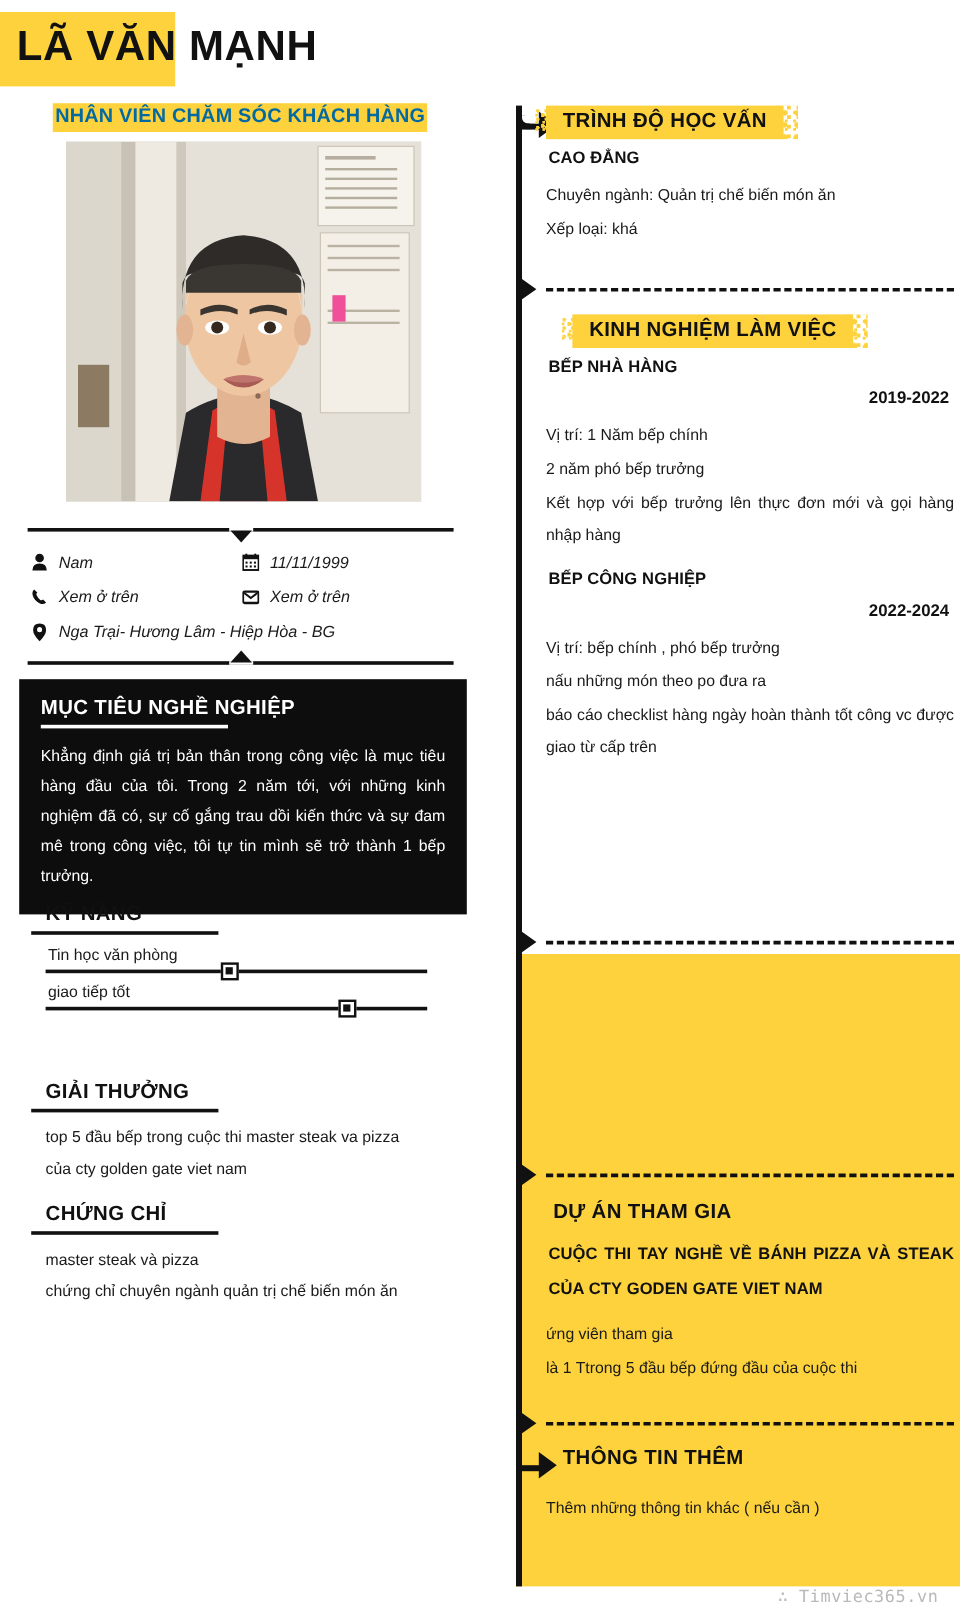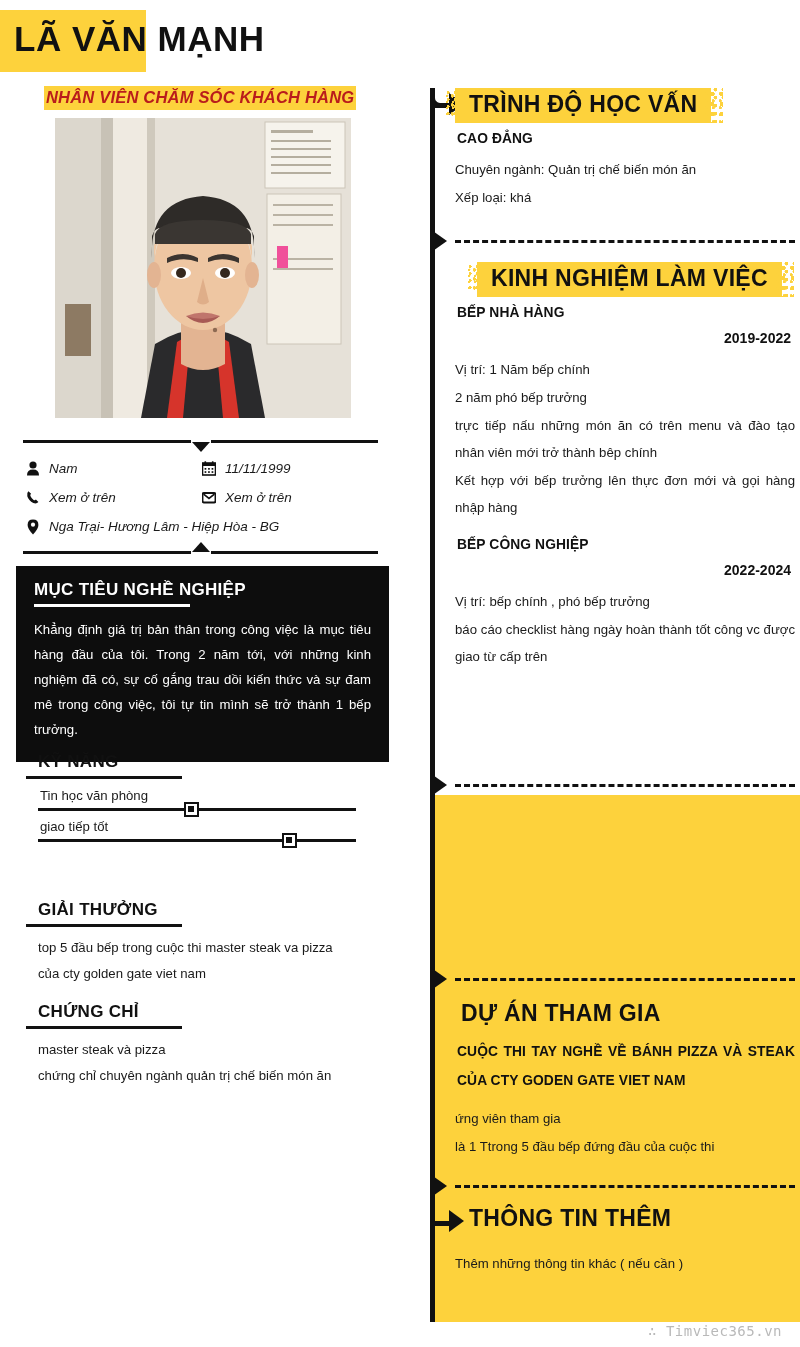--- a/index.html
+++ b/index.html
@@ -37,27 +37,26 @@
     font-weight: bold;
     letter-spacing: .5px;
     color: #111;
     white-space: nowrap;
     line-height: 44px;
   }
   #job-title {
     position: absolute;
     left: 44px; top: 86px;
     background: #FDD23C;
-    color: #b91c1c;
+    color: #0369a1;
     font-size: 16.5px;
     font-weight: bold;
     letter-spacing: .2px;
     padding: 2px 2px 3px 2px;
     white-space: nowrap;
-    font-style: italic;
   }
 
   
   #photo-frame {
     position: absolute;
     left: 55px; top: 118px;
     width: 296px; height: 300px;
     overflow: hidden;
     background: #d9d4cc;
   }
@@ -288,21 +287,21 @@
     width:18px; height:100%;
     background:
       radial-gradient(circle at 30% 20%, #FDD23C 1.8px, transparent 2px),
       radial-gradient(circle at 70% 60%, #FDD23C 2.2px, transparent 2.4px),
       radial-gradient(circle at 15% 85%, #FDD23C 1.5px, transparent 1.7px);
     background-size: 8px 8px, 10px 10px, 7px 7px;
   }
   .r-title {
     position: relative;
     z-index: 1;
-    font-size: 23px;
+    font-size: 17px;
     font-weight: bold;
     color: #111;
     letter-spacing: .3px;
     white-space: nowrap;
   }
   .r-title.plain { padding-left: 6px; }
 
   .r-sub {
     font-size: 13.8px;
     font-weight: bold;
@@ -571,30 +570,30 @@
         <span class="brush"></span>
         <span class="r-title">KINH NGHIỆM LÀM VIỆC</span>
       </div>
 
       <div>
         <div class="r-sub">BẾP NHÀ HÀNG</div>
         <div class="r-date">2019-2022</div>
         <div class="r-body">
           <p>Vị trí: 1 Năm bếp chính</p>
           <p>2 năm phó bếp trưởng</p>
-          <p class="just"> trực tiếp nấu những món ăn có trên menu và đào tạo nhân viên mới trở thành bêp chính</p>
           <p class="just">Kết hợp với bếp trưởng lên thực đơn mới và gọi hàng nhập hàng</p>
         </div>
       </div>
 
       <div style="margin-top:16px;">
         <div class="r-sub">BẾP CÔNG NGHIỆP</div>
         <div class="r-date">2022-2024</div>
         <div class="r-body">
           <p>Vị trí: bếp chính , phó bếp trưởng</p>
+          <p>nấu những món theo po đưa ra</p>
           <p class="just">báo cáo checklist hàng ngày hoàn thành tốt công vc được giao từ cấp trên</p>
         </div>
       </div>
     </div>
 
     <div class="dashed" style="top:784px;"></div>
     <div class="tl-marker" style="top:773px;"></div>
 
 
     <div class="dashed" style="top:978px;"></div>

